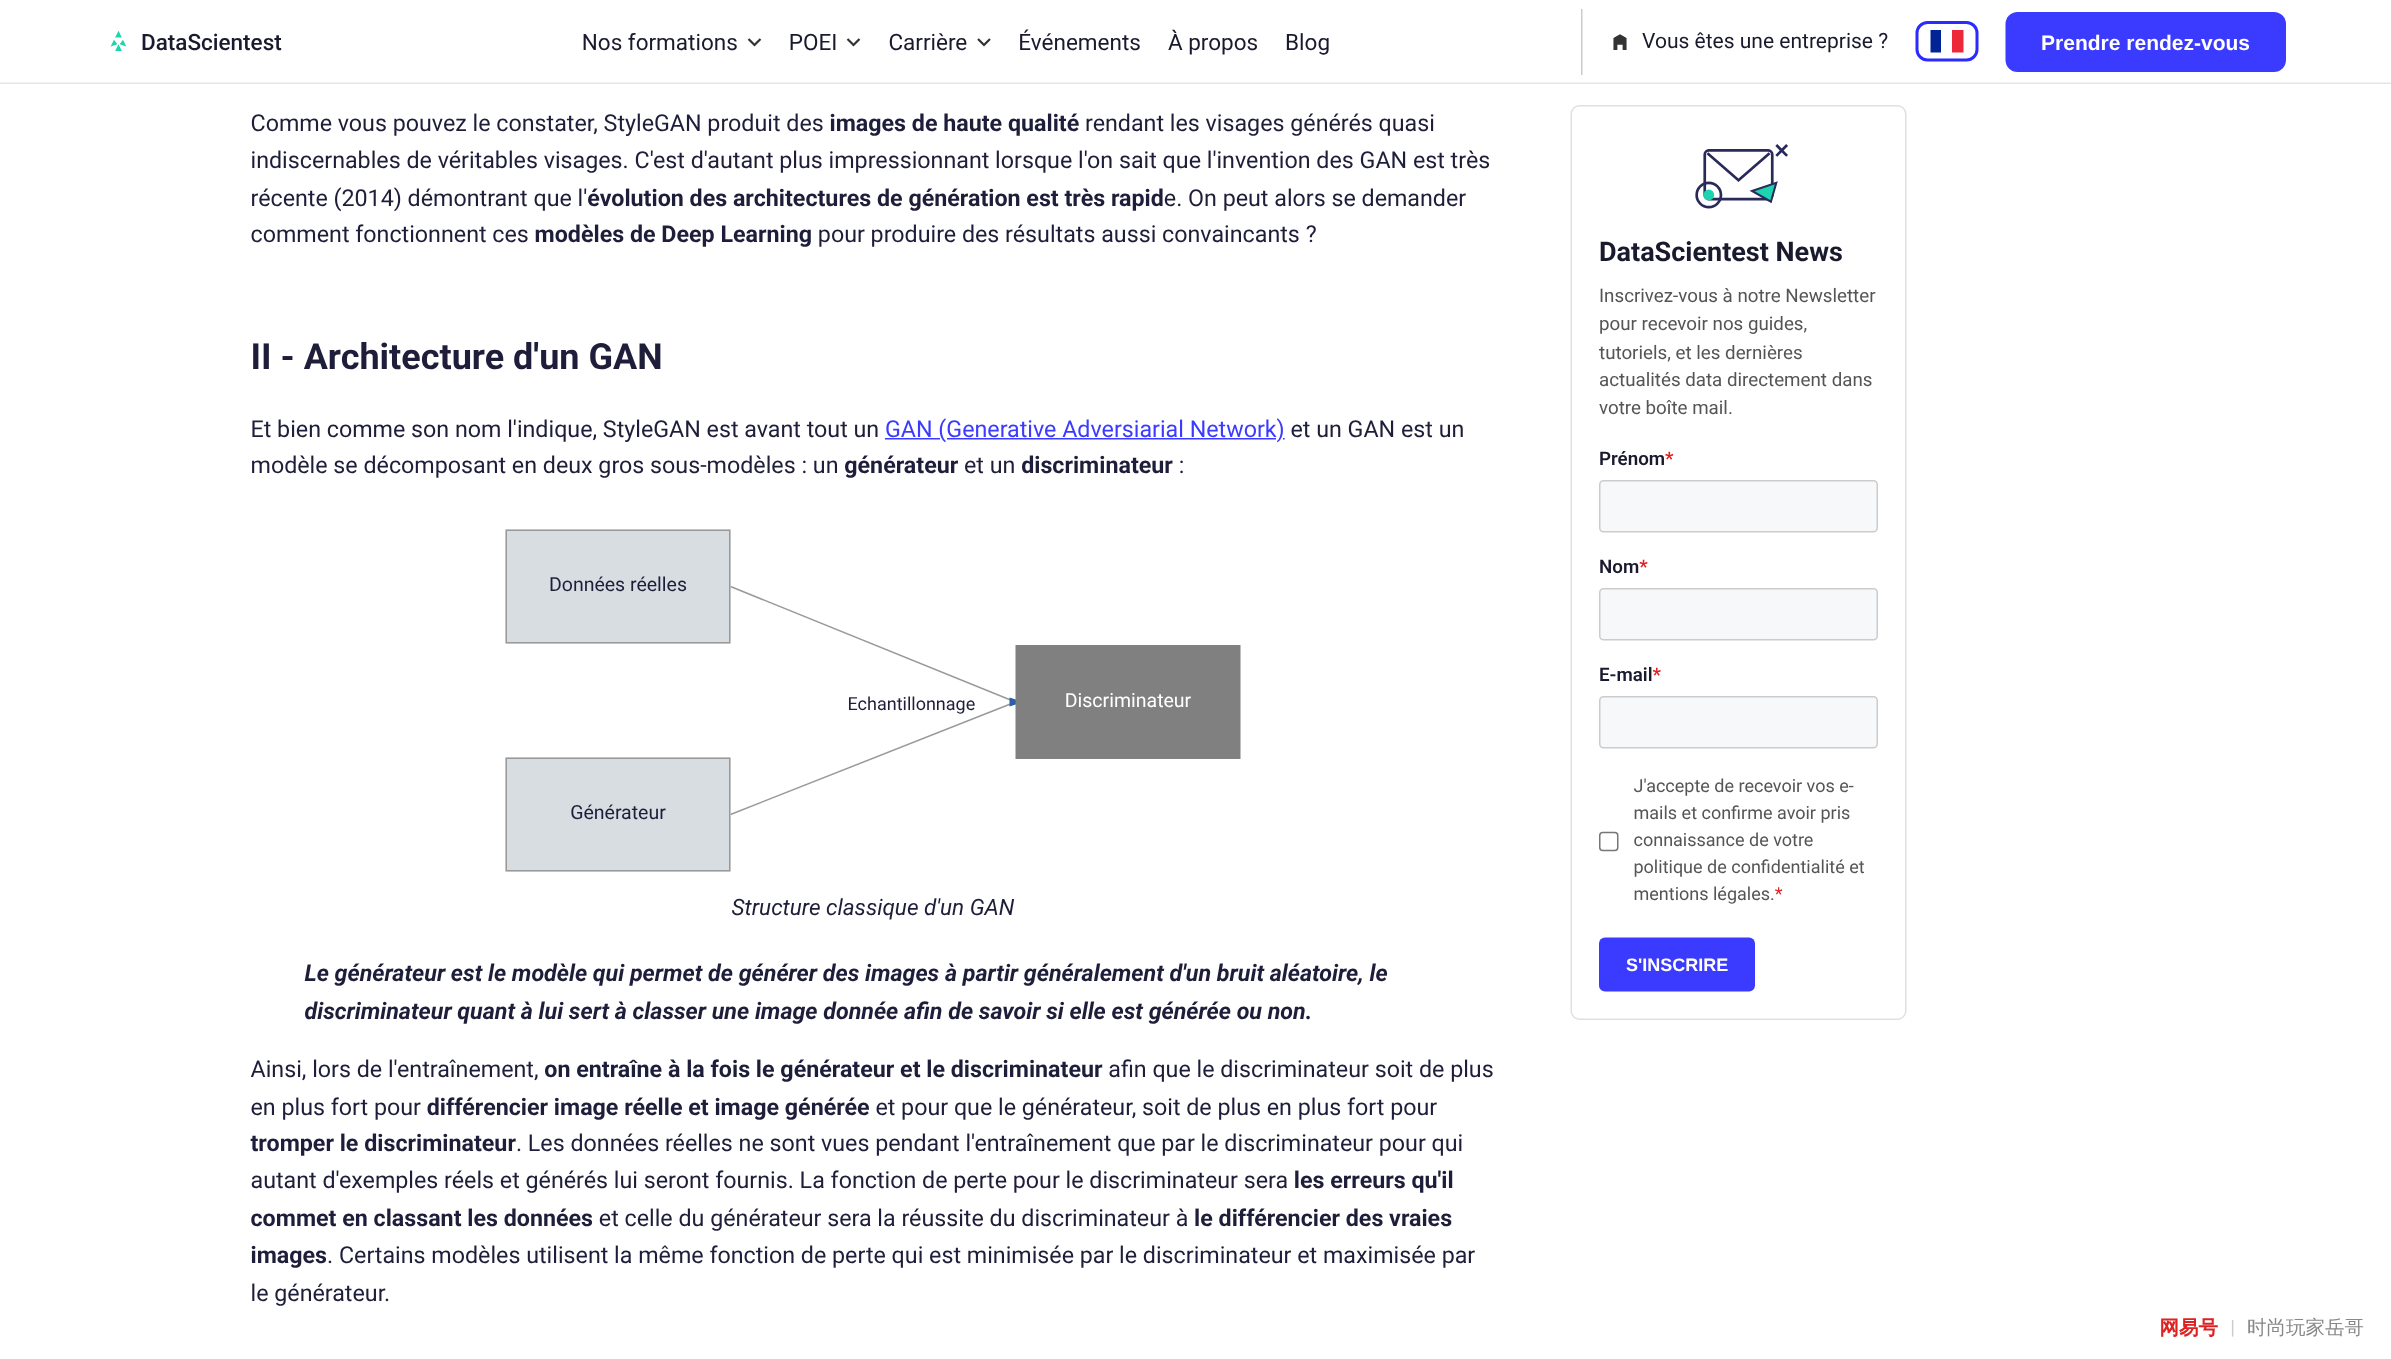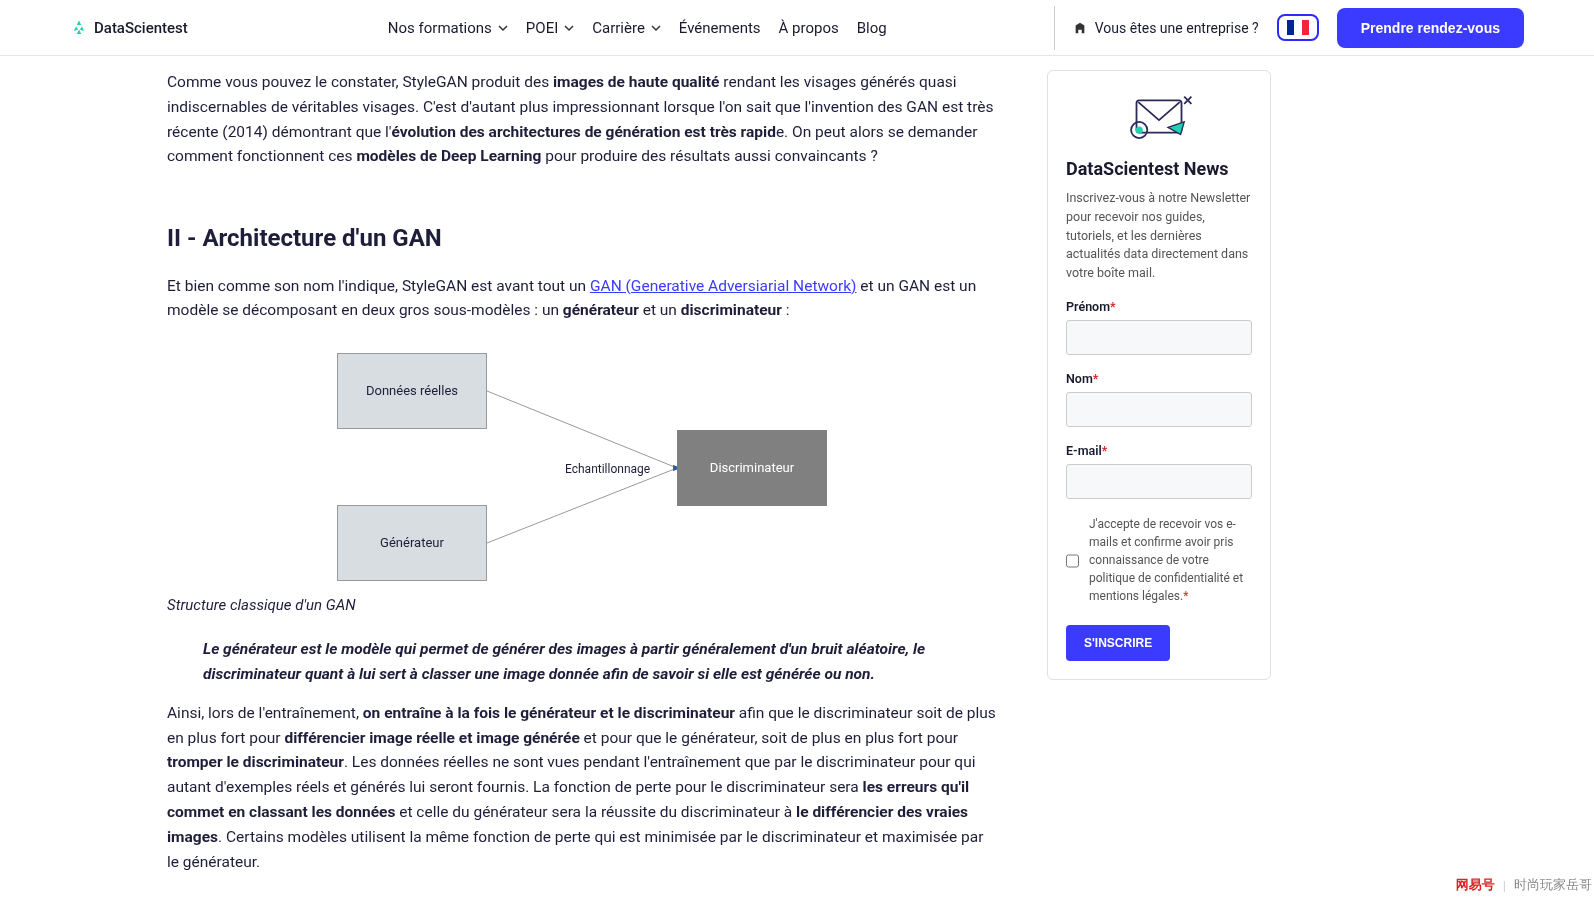--- a/index.html
+++ b/index.html
@@ -17,35 +17,35 @@
 .cta-btn { background: #3b3bff; color: #fff; border: none; border-radius: 8px; padding: 12px 24px; font-weight: 600; font-size: 14px; cursor: pointer; }
 .container { display: flex; max-width: 1400px; margin: 0 auto; padding: 14px 70px 40px; gap: 50px; }
 .article { flex: 1; max-width: 830px; line-height: 1.6; font-size: 15.5px; color: #1e1e3a; }
 .article p { margin-bottom: 14px; }
 .article h2 { font-size: 24px; font-weight: 700; margin: 50px 0 16px; }
 .article a { color: #3b3bff; text-decoration: underline; }
 .diagram { margin: 30px auto 10px; width: 490px; height: 230px; position: relative; }
 .box { position: absolute; display: flex; align-items: center; justify-content: center; font-size: 13px; border: 1px solid #999; }
 .box-light { background: #d8dde2; width: 150px; height: 76px; }
 .box-dark { background: #808080; color: #fff; width: 150px; height: 76px; border: none; }
-.caption { font-style: italic; font-size: 15px; margin-bottom: 14px; }
+.caption { text-align: center; font-style: italic; font-size: 15px; margin-bottom: 14px; }
 .quote { padding: 0 36px; font-weight: 700; font-style: italic; margin: 20px 0 30px; }
 .sidebar { width: 224px; flex-shrink: 0; }
 .card { border: 1px solid #e0e0e0; border-radius: 6px; padding: 18px; }
 .news-icon { width: 90px; height: 55px; margin: 0 auto 14px; display: block; }
 .card h3 { font-size: 18px; font-weight: 700; margin-bottom: 10px; }
 .card-desc { font-size: 12.5px; color: #555; margin-bottom: 16px; line-height: 1.5; }
 .form-group { margin-bottom: 16px; }
 .form-label { font-size: 12.5px; font-weight: 600; display: block; margin-bottom: 6px; }
 .req { color: #e02020; }
 .form-input { width: 100%; border: 1px solid #ccc; border-radius: 3px; padding: 9px; background: #f7f8fa; font-size: 13px; }
 .checkbox-row { display: flex; gap: 10px; font-size: 12px; color: #555; margin-bottom: 20px; line-height: 1.5; }
 .checkbox-row input { margin-top: 2px; flex-shrink: 0; }
 .submit-btn { background: #3b3bff; color: #fff; border: none; border-radius: 4px; padding: 11px 18px; font-weight: 700; font-size: 12px; cursor: pointer; }
-.watermark { position: fixed; bottom: 12px; right: 2px; font-size: 13px; color: #888; display: flex; align-items: center; gap: 8px; }
+.watermark { position: fixed; bottom: 12px; right: 18px; font-size: 13px; color: #888; display: flex; align-items: center; gap: 8px; }
 svg line { stroke: #999; stroke-width: 1; }
 </style>
 </head>
 <body>
 
 <header class="header">
   <div class="logo">
     <svg class="logo-icon" viewBox="0 0 24 24">
         <path fill="#1dd3b0" d="M12 2l3 6h-6l3-6zm-4 8l-3 6 6-2-3-4zm8 0l-3 4 6 2-3-6zm-4 4l-3 6h6l-3-6z"></path>
       </svg>

